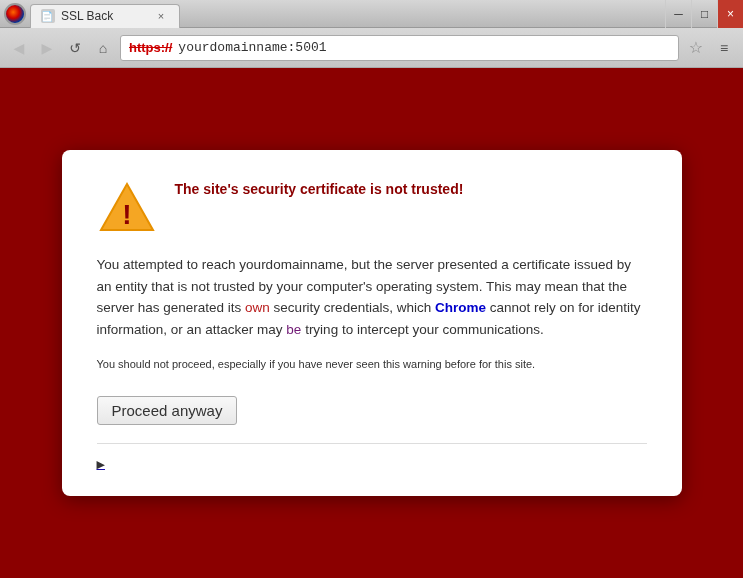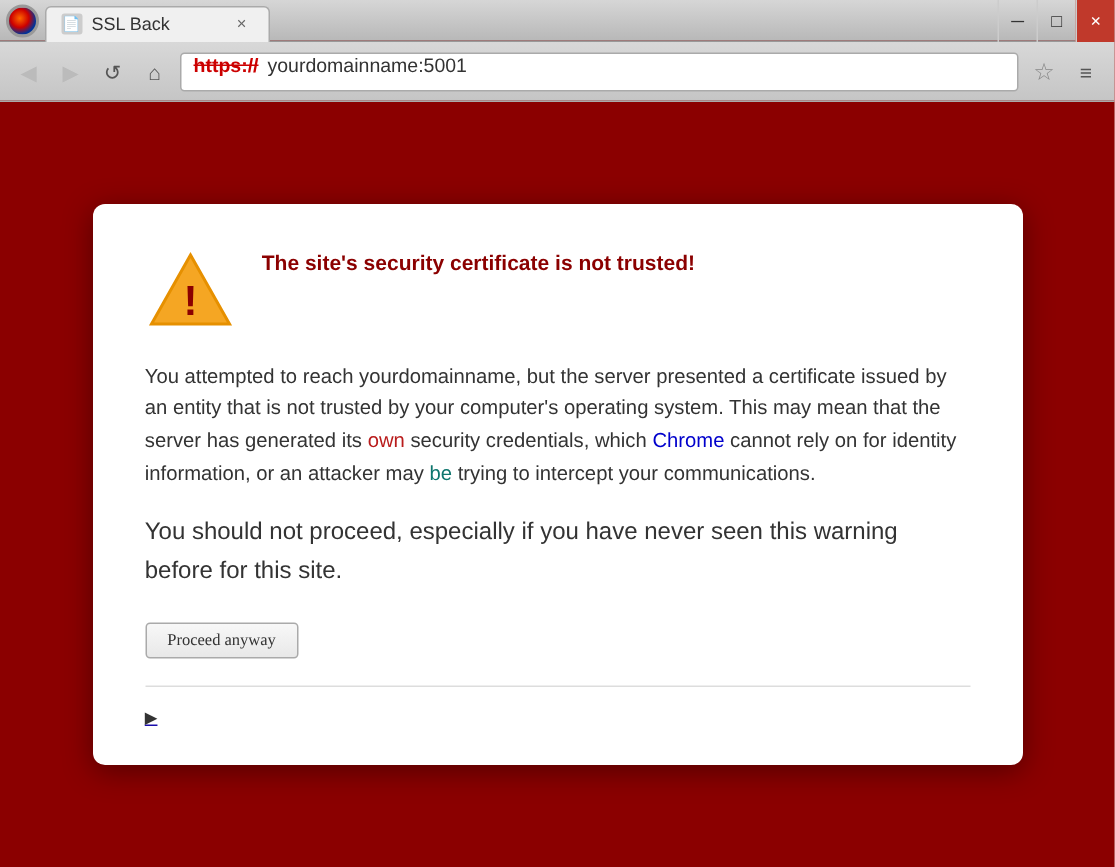--- a/index.html
+++ b/index.html
@@ -123,36 +123,38 @@
       color: #bbb;
     }
 
     .url-bar {
       flex: 1;
       height: 26px;
       background: white;
       border: 1px solid #aaa;
       border-radius: 3px;
       display: flex;
+      align-items: center;
       padding: 0 8px;
       font-size: 13px;
       color: #333;
       gap: 6px;
     }
 
     .url-lock-error {
       color: #cc0000;
       font-size: 13px;
       font-weight: bold;
       text-decoration: line-through;
     }
 
     .url-text {
       color: #333;
       font-size: 13px;
+      font-family: Liberation Mono, monospace;
     }
 
     .star-btn {
       width: 22px;
       height: 22px;
       display: flex;
       align-items: center;
       justify-content: center;
       font-size: 16px;
       color: #888;
@@ -232,48 +234,48 @@
       color: #333;
     }
 
     .error-body .highlight-own {
       color: #b91c1c;
       font-style: normal;
     }
 
     .error-body .highlight-chrome {
       color: #0000cc;
+      font-weight: bold;
     }
 
     .error-body .highlight-be {
-      color: #0f766e;
+      color: #701a75;
     }
 
     .error-note {
-      font-size: 16px;
+      font-size: 11px;
       color: #333;
       line-height: 1.6;
       margin-bottom: 22px;
     }
 
     .button-row {
       display: flex;
       gap: 10px;
       margin-bottom: 18px;
     }
 
     .btn {
       padding: 5px 14px;
-      font-size: 11px;
+      font-size: 15px;
       border: 1px solid #aaa;
       border-radius: 3px;
       background: linear-gradient(to bottom, #f8f8f8, #e8e8e8);
       cursor: pointer;
       color: #333;
-      font-family: Liberation Serif, serif;
     }
 
     .divider {
       border: none;
       border-top: 1px solid #ddd;
       margin-bottom: 14px;
     }
 
     .help-link {
       display: flex;

